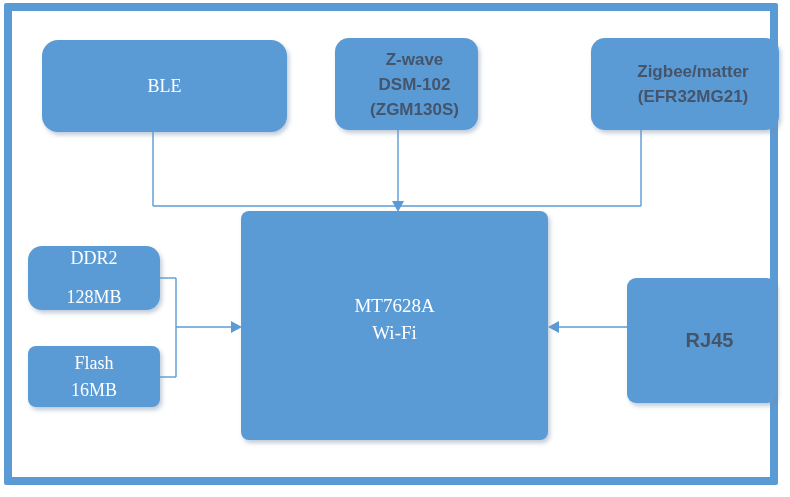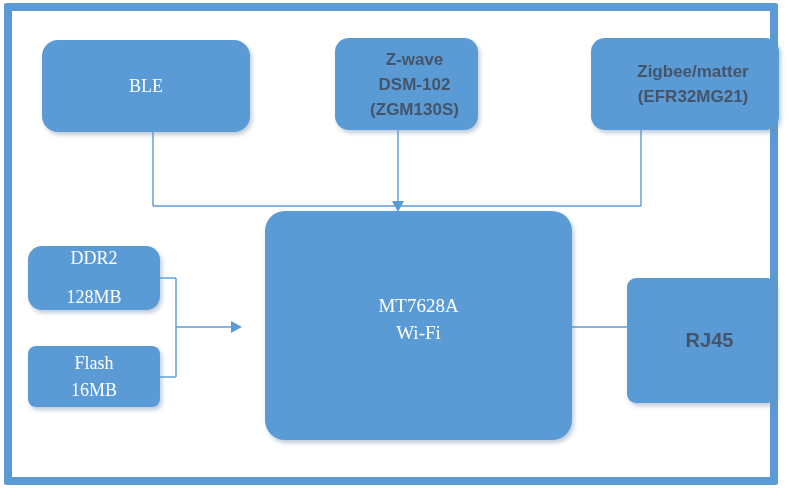--- a/index.html
+++ b/index.html
@@ -26,24 +26,24 @@
     position:absolute;
     background:#5b9bd5;
     display:flex;flex-direction:column;
     justify-content:center;align-items:center;
     text-align:center;
     box-shadow:2px 3px 4px rgba(115,140,170,0.45);
   }
   .serif{font-family:"Liberation Serif","DejaVu Serif",serif;color:#ffffff;}
   .sans{font-family:"Liberation Sans","DejaVu Sans",sans-serif;color:#44546a;font-weight:bold;padding-left:16px;}
 
-  .node-ble   {left:42px; top:40px; width:208px;height:92px; border-radius:16px;font-size:18px;line-height:27px;text-align:center;}
+  .node-ble   {left:42px; top:40px; width:245px;height:92px; border-radius:16px;font-size:18px;line-height:27px;text-align:center;}
   .node-zwave {left:335px;top:38px; width:127px;height:92px; border-radius:14px;font-size:17px;line-height:25px;}
   .node-zigbee{left:555px;top:38px; width:172px;height:92px; border-radius:14px;font-size:17px;line-height:25px;margin-left:36px;}
-  .node-soc   {left:241px;top:211px;width:307px;height:229px;border-radius:20px;font-size:19px;line-height:27px;padding-bottom:14px;box-sizing:border-box;margin-left:24px;}
+  .node-soc   {left:241px;top:211px;width:307px;height:229px;border-radius:8px;font-size:19px;line-height:27px;padding-bottom:14px;box-sizing:border-box;}
   .node-ddr2  {left:28px; top:246px;width:132px;height:64px; border-radius:14px;font-size:18px;line-height:27px;gap:12px;}
   .node-flash {left:28px; top:346px;width:132px;height:61px; border-radius:8px;font-size:18px;line-height:27px;}
   .node-rj45  {left:627px;top:278px;width:133px;height:125px; border-radius:9px;font-size:20px;}
 </style>
 </head>
 <body>
 
 <div class="canvas">
 
   <div class="frame"></div>

